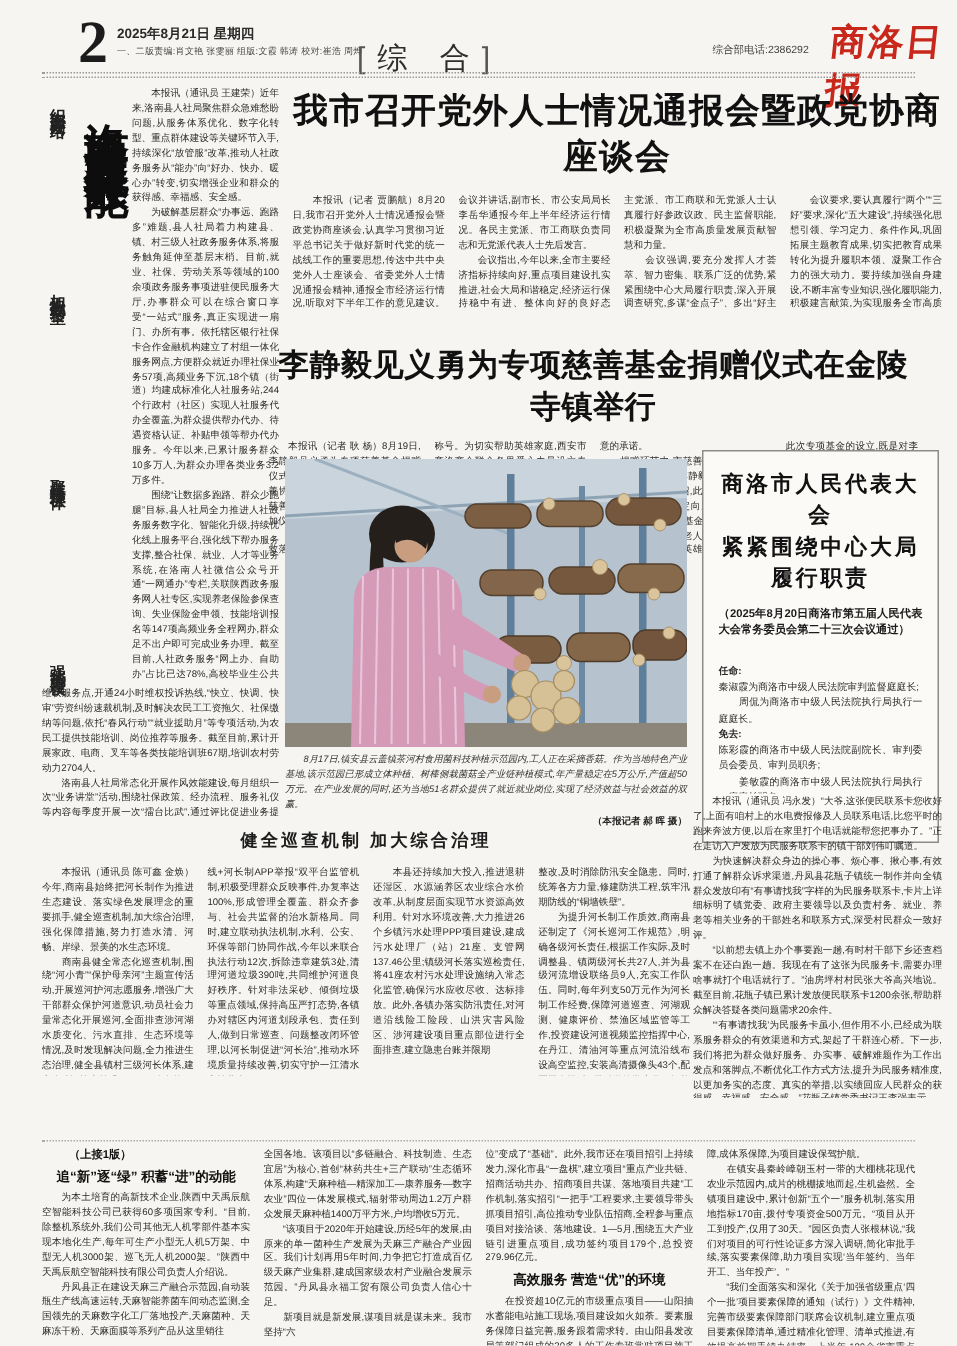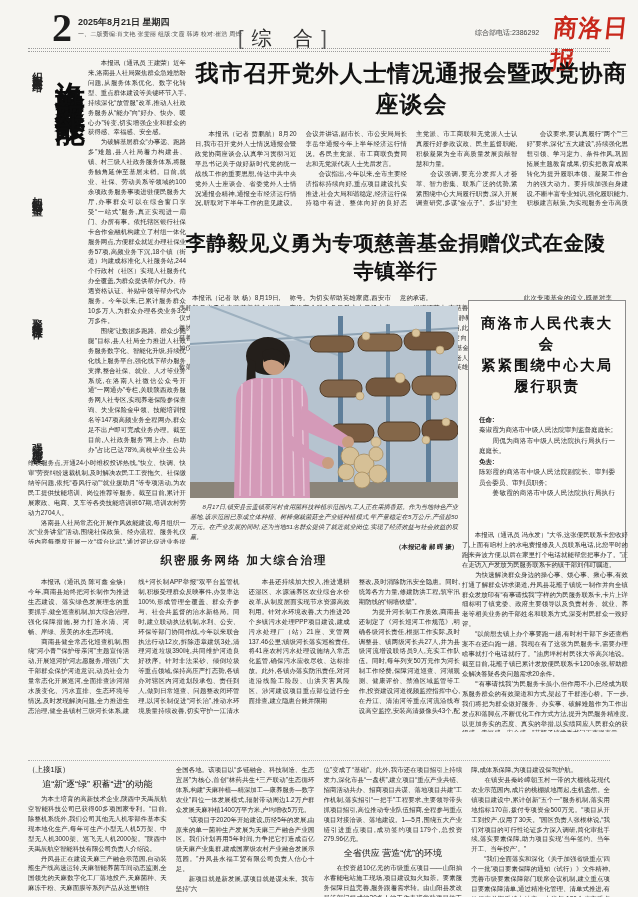--- a/index.html
+++ b/index.html
@@ -58,22 +58,22 @@
   .nuanxin .headline{font-size:17px;letter-spacing:.5px;}
   .nuanxin .bodytext{margin-top:8px;height:202px;}
   
   .shangnan{left:28px;top:553px;width:432px;}
   .shangnan .kicker{font-size:11.5px;letter-spacing:2px;}
   .shangnan .headline{font-size:21px;letter-spacing:7px;margin-top:5px;}
   .shangnan .cols{margin-top:9px;height:140px;}
   
   .jump{left:28px;top:760px;width:582px;height:132px;border-top:1px dotted #aaa;padding-top:4px;}
   .jump .cols{height:128px;}
-  .jump-tag{font-size:7.5px;font-weight:normal;color:#111;}
-  .jump-subhead{font-size:9px;font-weight:normal;text-align:center;color:#111;margin:3px 0;}
+  .jump-tag{font-size:7.5px;font-weight:bold;color:#111;margin-left:18px;}
+  .jump-subhead{font-size:9px;font-weight:bold;text-align:center;color:#111;margin:3px 0;}
   .jump .bodytext{height:auto;}
 </style>
 </head>
 <body>
 
 <div class="abs hdr-pageno">2</div>
 <div class="abs hdr-date">2025年8月21日 星期四</div>
 <div class="abs hdr-staff">一、二版责编:肖文艳 张雯丽  组版:文霞 韩涛  校对:崔浩 周烨</div>
 <div class="abs hdr-section"><span class="bracket">[</span><span>综  合</span><span class="bracket">]</span></div>
 <div class="abs hdr-contact">综合部电话:2386292</div>
@@ -195,41 +195,42 @@
         <circle cx="186" cy="148" r="7"></circle>
     </g>
   </svg>
   <div class="caption">　　8月17日,镇安县云盖镇茶河村食用菌科技种植示范园内,工人正在采摘香菇。作为当地特色产业基地,该示范园已形成立体种植、树棒侧栽菌菇全产业链种植模式,年产量稳定在5万公斤,产值超50万元。在产业发展的同时,还为当地51名群众提供了就近就业岗位,实现了经济效益与社会效益的双赢。</div>
   <div class="credit">（本报记者 郝 晖 摄）</div>
 </div>
 
 <div class="abs renshi">
   <div class="renshi-title">商洛市人民代表大会</div>
   <div class="renshi-title">紧紧围绕中心大局履行职责</div>
+  <div class="renshi-sub">（2025年8月20日商洛市第五届人民代表大会常务委员会第二十三次会议通过）</div>
   <div class="renshi-body">
     <span class="renshi-label">任命:</span>
     <span>秦淑霞为商洛市中级人民法院审判监督庭庭长;
 　　周侃为商洛市中级人民法院执行局执行一庭庭长。</span>
     <span class="renshi-label">免去:</span>
     <span>陈彩霞的商洛市中级人民法院副院长、审判委员会委员、审判员职务;
 　　姜敏霞的商洛市中级人民法院执行局执行一庭庭长职务;
 　　贾莉的商洛市中级人民法院立案庭庭长职务;
 　　乐晓鹏的商洛市中级人民法院民事审判第二庭副庭长职务。</span>
   </div>
 </div>
 
 <div class="abs nuanxin">
   <div class="bodytext">　　本报讯（通讯员 冯永发）“大爷,这张便民联系卡您收好了,上面有咱村上的水电费报修及人员联系电话,比您平时的跑来奔波方便,以后在家里打个电话就能帮您把事办了。”正在走访入户发放为民服务联系卡的镇干部刘伟叮嘱道。
 　　为快速解决群众身边的操心事、烦心事、揪心事,有效打通了解群众诉求渠道,丹凤县花瓶子镇统一制作并向全镇群众发放印有“有事请找我”字样的为民服务联系卡,卡片上详细标明了镇党委、政府主要领导以及负责村务、就业、养老等相关业务的干部姓名和联系方式,深受村民群众一致好评。
 　　“以前想去镇上办个事要跑一趟,有时村干部下乡还查档案不在还白跑一趟。我现在有了这张为民服务卡,需要办理啥事就打个电话就行了。”油房坪村村民张大爷高兴地说。截至目前,花瓶子镇已累计发放便民联系卡1200余张,帮助群众解决答疑各类问题需求20余件。
 　　“‘有事请找我’为民服务卡虽小,但作用不小,已经成为联系服务群众的有效渠道和方式,架起了干群连心桥。下一步,我们将把为群众做好服务、办实事、破解难题作为工作出发点和落脚点,不断优化工作方式方法,提升为民服务精准度,以更加务实的态度、真实的举措,以实绩回应人民群众的获得感、幸福感、安全感。”花瓶子镇党委书记王李强表示。</div>
 </div>
 
 <div class="abs shangnan">
-  <div class="kicker">织密服务网络  加大综合治理</div>
+  <div class="kicker">健全巡查机制  加大综合治理</div>
   <div class="cols">
     <div class="bodytext">　　本报讯（通讯员 陈可鑫 金焕）今年,商南县始终把河长制作为推进生态建设、落实绿色发展理念的重要抓手,健全巡查机制,加大综合治理,强化保障措施,努力打造水清、河畅、岸绿、景美的水生态环境。
 　　商南县健全常态化巡查机制,围绕“河小青”“保护母亲河”主题宣传活动,开展巡河护河志愿服务,增强广大干部群众保护河道意识,动员社会力量常态化开展巡河,全面排查涉河湖水质变化、污水直排、生态环境等情况,及时发现解决问题,全力推进生态治理,健全县镇村三级河长体系,建立“河长+检察长”和“12345”政务热</div>
     <div class="bodytext">线+河长制APP举报“双平台监管机制,积极受理群众反映事件,办复率达100%,形成管理全覆盖、群众齐参与、社会共监督的治水新格局。同时,建立联动执法机制,水利、公安、环保等部门协同作战,今年以来联合执法行动12次,拆除违章建筑3处,清理河道垃圾390吨,共同维护河道良好秩序。针对非法采砂、倾倒垃圾等重点领域,保持高压严打态势,各镇办对辖区内河道划段承包、责任到人,做到日常巡查、问题整改闭环管理,以河长制促进“河长治”,推动水环境质量持续改善,切实守护一江清水永续北上。</div>
     <div class="bodytext">　　本县还持续加大投入,推进退耕还湿区、水源涵养区农业综合水价改革,从制度层面实现节水资源高效利用。针对水环境改善,大力推进26个乡镇污水处理PPP项目建设,建成污水处理厂（站）21座、支管网137.46公里;镇级河长落实巡检责任,将41座农村污水处理设施纳入常态化监管,确保污水应收尽收、达标排放。此外,各镇办落实防汛责任,对河道沿线险工险段、山洪灾害风险区、涉河建设项目重点部位进行全面排查,建立隐患台账并限期</div>
     <div class="bodytext">整改,及时消除防汛安全隐患。同时,统筹各方力量,修建防洪工程,筑牢汛期防线的“铜墙铁壁”。
 　　为提升河长制工作质效,商南县还制定了《河长巡河工作规范》,明确各级河长责任,根据工作实际,及时调整县、镇两级河长共27人,并为县级河流增设联络员9人,充实工作队伍。同时,每年列支50万元作为河长制工作经费,保障河道巡查、河湖观测、健康评价、禁渔区域监管等工作,投资建设河道视频监控指挥中心,在丹江、清油河等重点河流沿线布设高空监控,安装高清摄像头43个,配置无人机1架,推动监管数字化、智能化升级,为河长制工作提供科技保障。</div>
   </div>
 </div>
 
@@ -241,21 +242,21 @@
       <div class="bodytext">　　为本土培育的高新技术企业,陕西中天禹辰航空智能科技公司已获得60多项国家专利。“目前,除整机系统外,我们公司其他无人机零部件基本实现本地化生产,每年可生产小型无人机5万架、中型无人机3000架、巡飞无人机2000架。”陕西中天禹辰航空智能科技有限公司负责人介绍说。
 　　丹凤县正在建设天麻三产融合示范园,自动装瓶生产线高速运转,天麻智能养菌车间动态监测,全国领先的天麻数字化工厂落地投产,天麻菌种、天麻冻干粉、天麻面膜等系列产品从这里销往</div>
     </div>
     <div>
       <div class="bodytext">全国各地。该项目以“多链融合、科技制造、生态宜居”为核心,首创“林药共生+三产联动”生态循环体系,构建“天麻种植—精深加工—康养服务—数字农业”四位一体发展模式,辐射带动周边1.2万户群众发展天麻种植1400万平方米,户均增收5万元。
 　　“该项目于2020年开始建设,历经5年的发展,由原来的单一菌种生产发展为天麻三产融合产业园区。我们计划再用5年时间,力争把它打造成百亿级天麻产业集群,建成国家级农村产业融合发展示范园。”丹凤县永福工贸有限公司负责人信心十足。
 　　新项目就是新发展,谋项目就是谋未来。我市坚持“六</div>
     </div>
     <div>
       <div class="bodytext">位”变成了“基础”。此外,我市还在项目招引上持续发力,深化市县“一盘棋”,建立项目“重点产业共链、招商活动共办、招商项目共谋、落地项目共建”工作机制,落实招引“一把手”工程要求,主要领导带头抓项目招引,高位推动专业队伍招商,全程参与重点项目对接洽谈、落地建设。1—5月,围绕五大产业链引进重点项目,成功签约项目179个,总投资279.96亿元。</div>
-      <div class="jump-subhead">全省供应  营造“优”的环境</div>
+      <div class="jump-subhead">高效服务  营造“优”的环境</div>
       <div class="bodytext">　　在投资超10亿元的市级重点项目——山阳抽水蓄能电站施工现场,项目建设如火如荼。要素服务保障日益完善,服务跟着需求转。由山阳县发改局等部门组成的20多人的工作专班常驻项目施工现场,全天候服务项目建设,确保项目进场顺利施工。“最多的一次,一天跑10多趟,就是穿梭在各个工地,跑前跑后为项目协调解决用地、用电等难题。”山阳县发改局负责同志说。目前,项目已全面进入实质性建设阶段,电站的关键水工建筑物正加快推进,施工用电系统等项目前期工程已经全部建设完工并投入使用。
 　　今年以来,我市持续优化营商环境,进一步强化要素保</div>
     </div>
     <div>
       <div class="bodytext">障,成体系保障,为项目建设保驾护航。
 　　在镇安县秦岭嶂朝玉村一带的大棚桃花现代农业示范园内,成片的桃棚拔地而起,生机盎然。全镇项目建设中,累计创新“五个一”服务机制,落实用地指标170亩,拨付专项资金500万元。“项目从开工到投产,仅用了30天。”园区负责人张根林说,“我们对项目的可行性论证多方深入调研,简化审批手续,落实要素保障,助力项目实现‘当年签约、当年开工、当年投产’。”
 　　“我们全面落实和深化《关于加强省级重点‘四个一批’项目要素保障的通知（试行）》文件精神,完善市级要素保障部门联席会议机制,建立重点项目要素保障清单,通过精准化管理、清单式推进,有效提高前期手续办结率。上半年,180个省市重点项目已基本办结前期手续项目120个,办结率76%。同时,持续强化用地保障,全省供应“标准地”4宗300.2亩,其中商洛高新区开发区2宗177.8亩,省级以下开发区1宗9.7亩,“标准地”供应率均为100%。
 　　良好的营商环境,不断激发市场投资活力。今年上半年,全市固定资产投资同比增长13.2%,位列全省第一。
 　　热火朝天的项目建设现场,奏响争先进位的经济发展强音,随着一个个项目从“施工图”变成“实景图”,商洛将在高质量发展的赛道上,跑出更加坚实的“加速度”。</div>
     </div>

